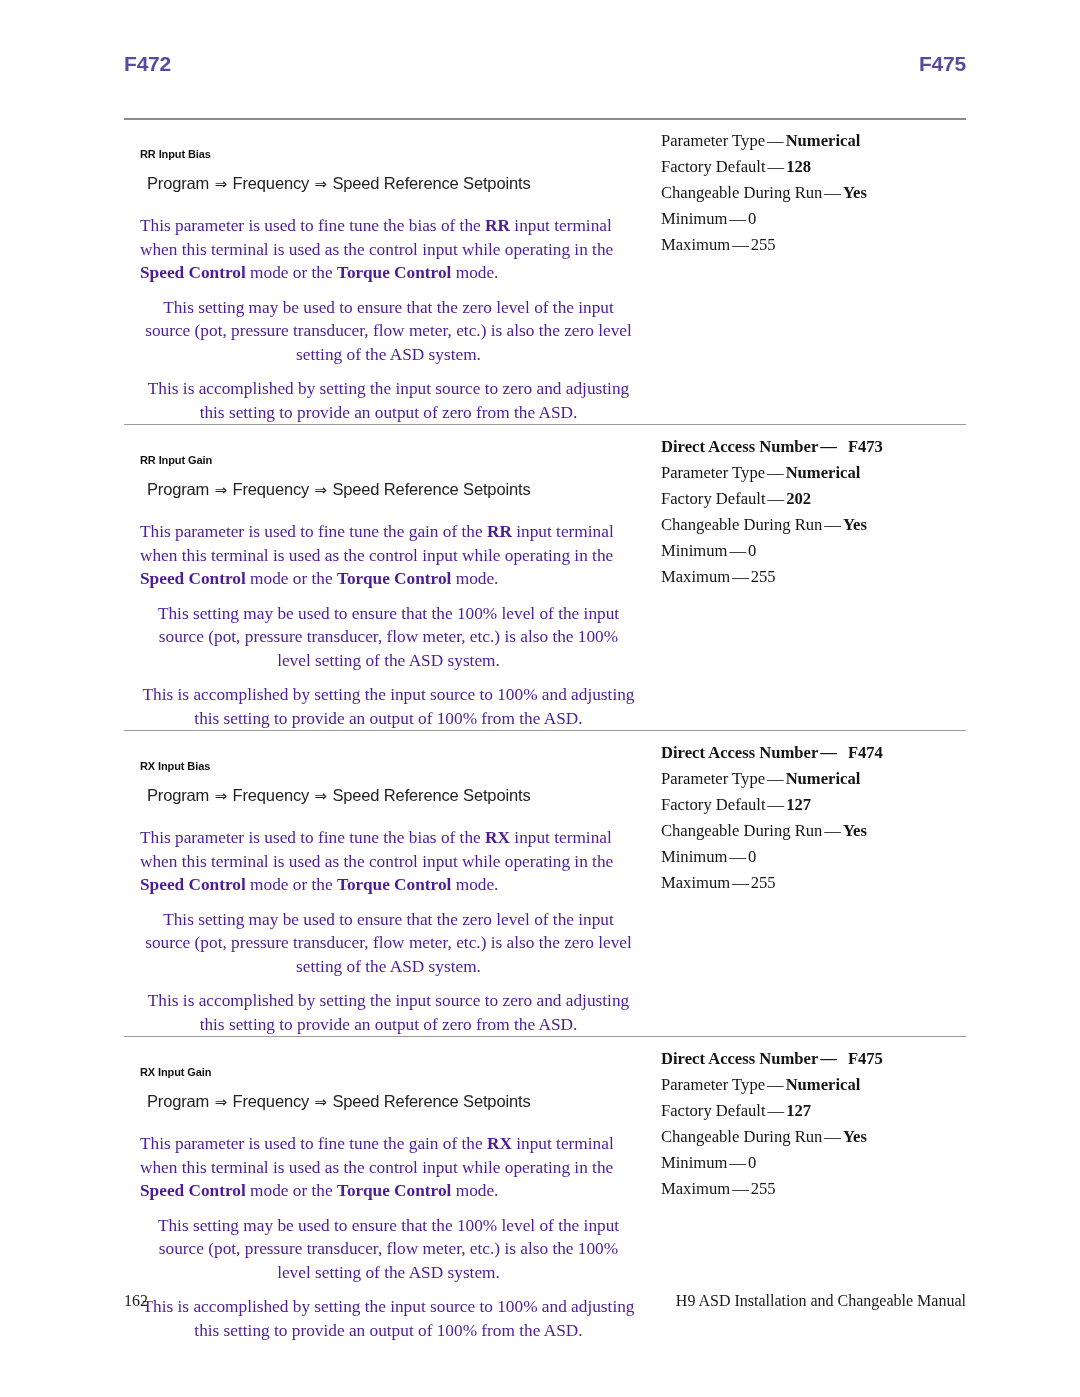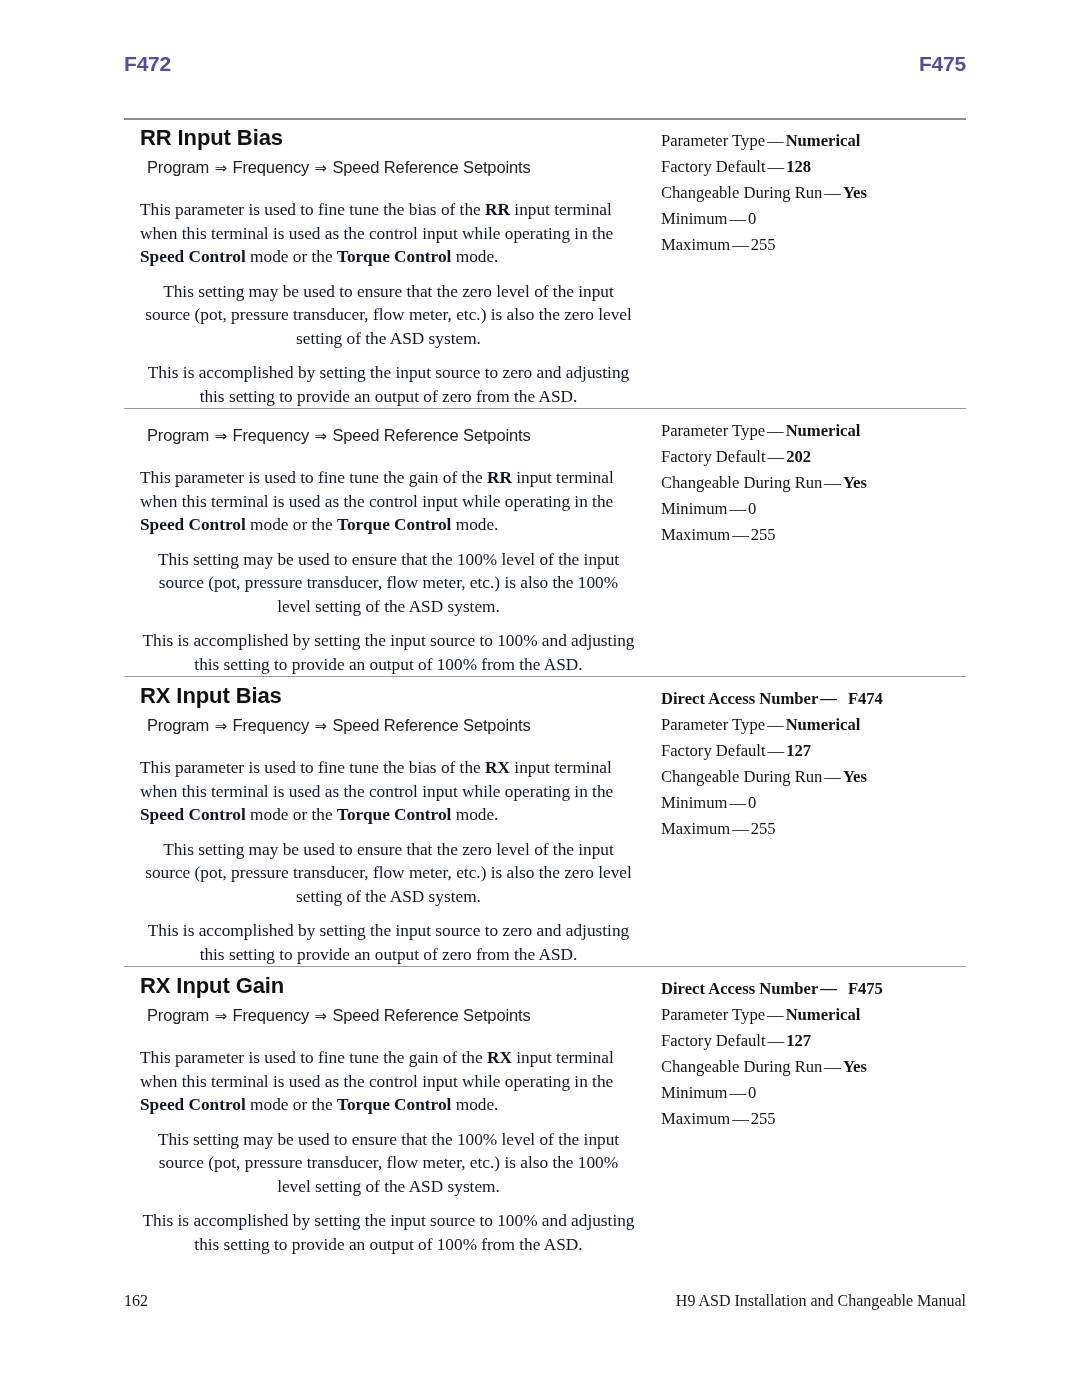--- a/index.html
+++ b/index.html
@@ -79,22 +79,22 @@
   .col-right {
     width: 297px;
     box-sizing: border-box;
     padding-left: 4px;
   }
 
   
   h2.param-title {
     font-family: "Liberation Sans", "DejaVu Sans", sans-serif;
     font-weight: bold;
-    font-size: 22px;
-    margin: 0 0 0 16px;
+    font-size: 11px;
+    margin: 16px 0 0 16px;
     padding: 0;
     line-height: 22px;
     color: #111111;
     letter-spacing: -0.1px;
   }
 
   .nav-path {
     font-family: "Liberation Sans", "DejaVu Sans", sans-serif;
     font-size: 16.5px;
     line-height: 22px;
@@ -107,21 +107,21 @@
     font-size: 15px;
     padding: 0 1px;
   }
 
   p.body {
     font-family: "Liberation Serif", "DejaVu Serif", serif;
     font-size: 17.3px;
     line-height: 23.5px;
     margin: 0 8px 0 16px;
     padding: 0;
-    color: #0f172a;
+    color: #4c1d95;
     text-align: left;
   }
   p.body.first { margin-top: 19px; }
   p.body.gap   { margin-top: 11px; text-align: center; }
 
   p.body b { font-weight: bold; }
 
   
   .meta {
     font-family: "Liberation Serif", "DejaVu Serif", serif;
@@ -184,27 +184,29 @@
               <div class="row"><span>Minimum</span><span class="dash">—</span><span class="val plain">0</span></div>
               <div class="row"><span>Maximum</span><span class="dash">—</span><span class="val plain">255</span></div>
             </div>
           </div>
         </div>
       </div>
       <div class="section">
         <div class="rule thin"></div>
         <div class="cols">
           <div class="col-left">
+            <h2 class="param-title">RR Input Gain</h2>
             <div class="nav-path"><span>Program</span> <span class="arrow">⇒</span> <span>Frequency</span> <span class="arrow">⇒</span> <span>Speed Reference Setpoints</span></div>
             <p class="body first">This parameter is used to fine tune the gain of the <b>RR</b> input terminal when this terminal is used as the control input while operating in the <b>Speed Control</b> mode or the <b>Torque Control</b> mode.</p>
             <p class="body gap">This setting may be used to ensure that the 100% level of the input source (pot, pressure transducer, flow meter, etc.) is also the 100% level setting of the ASD system.</p>
             <p class="body gap">This is accomplished by setting the input source to 100% and adjusting this setting to provide an output of 100% from the ASD.</p>
           </div>
           <div class="col-right">
             <div class="meta">
+              <div class="row head"><span>Direct Access Number</span><span class="dash">—</span><span class="gap2"></span><span class="val">F473</span></div>
               <div class="row"><span>Parameter Type</span><span class="dash">—</span><span class="val">Numerical</span></div>
               <div class="row"><span>Factory Default</span><span class="dash">—</span><span class="val">202</span></div>
               <div class="row"><span>Changeable During Run</span><span class="dash">—</span><span class="val">Yes</span></div>
               <div class="row"><span>Minimum</span><span class="dash">—</span><span class="val plain">0</span></div>
               <div class="row"><span>Maximum</span><span class="dash">—</span><span class="val plain">255</span></div>
             </div>
           </div>
         </div>
       </div>
       <div class="section">

